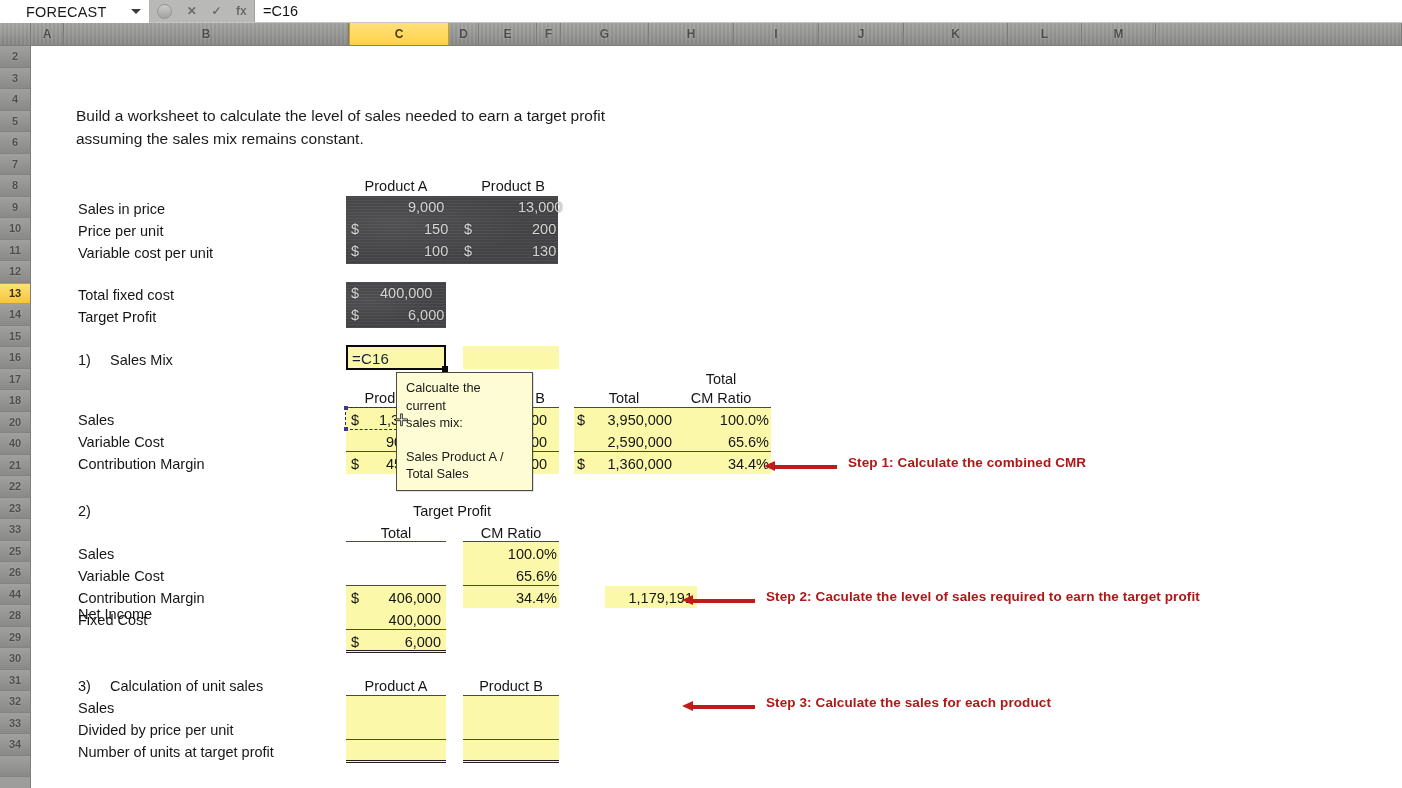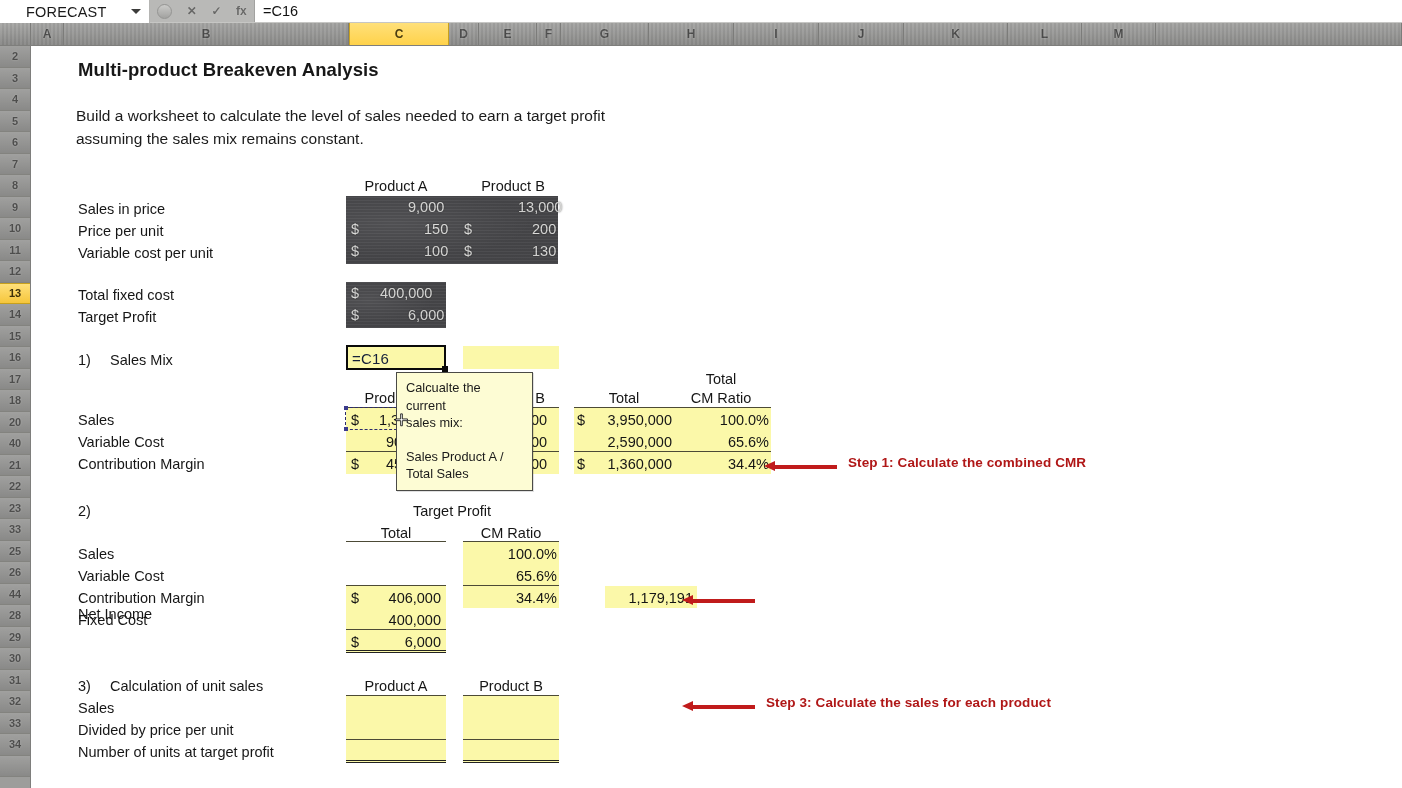--- a/index.html
+++ b/index.html
@@ -295,21 +295,20 @@
     <div class="rh">32</div>
     <div class="rh">33</div>
     <div class="rh">34</div>
     <div class="rh"></div>
   </div>
 
   <div class="sheet">
 
     <div class="leftgutter"></div>
 
-    <div class="title">Multi-product Breakeven Analysis</div>
     <div class="desc">Build a worksheet to calculate the level of sales needed to earn a target profit assuming the sales mix remains constant.</div>
 
     <div class="hdr ctr" style="left:315px; top:132px; width:100px;">Product A</div>
     <div class="hdr ctr" style="left:432px; top:132px; width:100px;">Product B</div>
 
     <div class="lbl" style="left:47px; top:155px;">Sales in price</div>
     <div class="lbl" style="left:47px; top:177px;">Price per unit</div>
     <div class="lbl" style="left:47px; top:199px;">Variable cost per unit</div>
 
     <div class="darkblock" style="left:315px; top:150px; width:212px; height:68px;">
@@ -446,20 +445,21 @@
     <span class="ytext rgt" style="left:315px; top:566px; width:95px;">400,000</span>
     <span class="ytext" style="left:320px; top:588px;">$</span>
     <span class="ytext rgt" style="left:315px; top:588px; width:95px;">6,000</span>
 
     <span class="ytext rgt" style="left:574px; top:544px; width:88px;">1,179,191</span>
 
     <div class="arrow" style="left:651px; top:549px; width:73px;">
       <span class="head"></span>
         <span class="shaft" style="width:62px;"></span>
     </div>
+    <div class="step" style="left:735px; top:543px;">Step 2: Caculate the level of sales required to earn the target profit</div>
 
     <div class="numbering" style="left:47px; top:632px;">3)</div>
     <div class="lbl" style="left:79px; top:632px;">Calculation of unit sales</div>
 
     <div class="hdr ctr" style="left:315px; top:632px; width:100px;">Product A</div>
     <div class="hdr ctr" style="left:432px; top:632px; width:96px;">Product B</div>
 
     <div class="lbl" style="left:47px; top:654px;">Sales</div>
     <div class="lbl" style="left:47px; top:676px;">Divided by price per unit</div>
     <div class="lbl" style="left:47px; top:698px;">Number of units at target profit</div>

